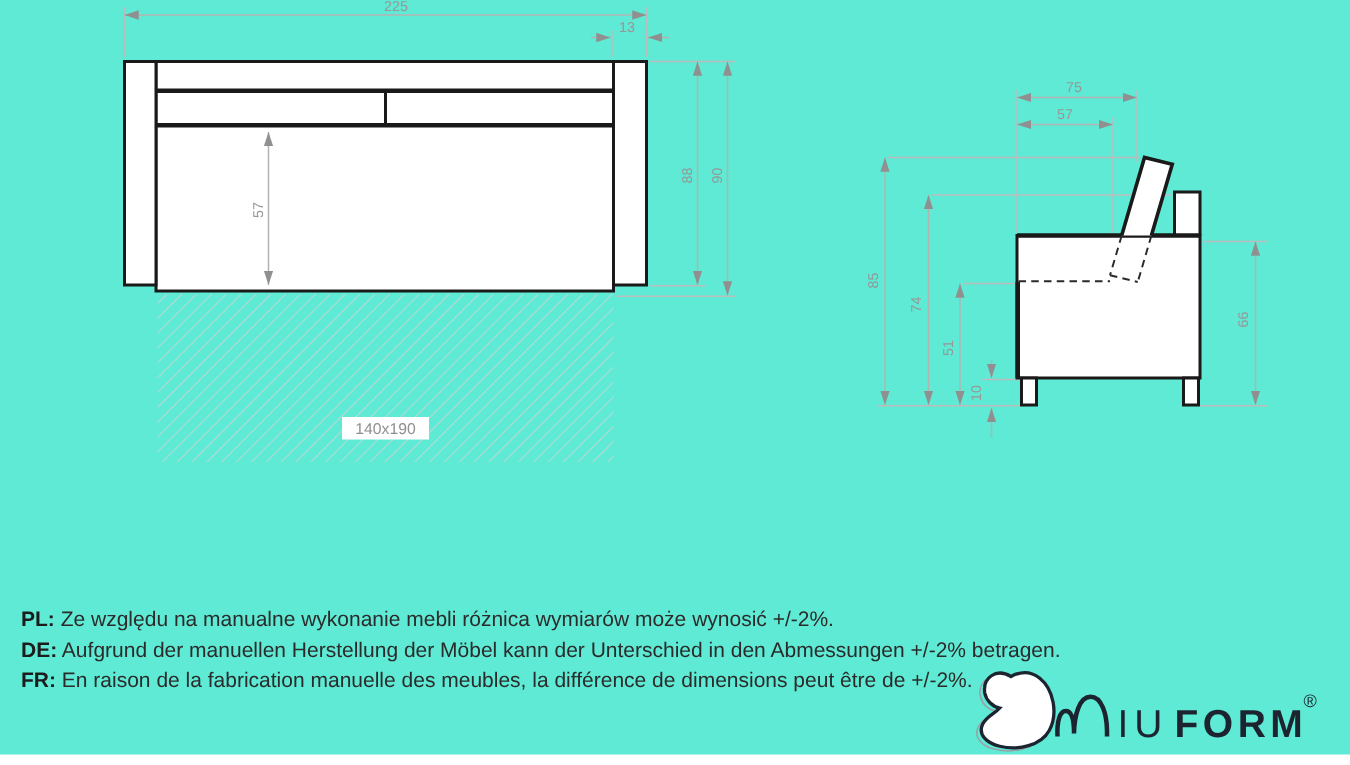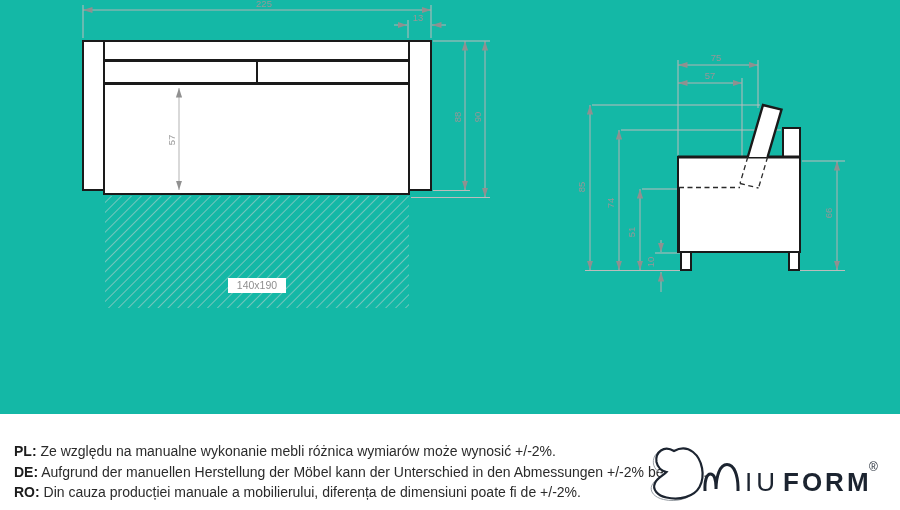--- a/index.html
+++ b/index.html
@@ -1,19 +1,19 @@
 <!DOCTYPE html>
 <html><head>
 <meta charset="utf-8">
 <style>
   html,body{margin:0;padding:0;background:#ffffff;width:900px;height:510px;overflow:hidden;
             font-family:"Liberation Sans", sans-serif;}
-  .stage{position:relative;width:900px;height:414px;background:#14b8a6;}
+  .stage{position:relative;width:900px;height:503px;background:#5eead4;}
   .drawing{position:absolute;left:0;top:0;}
-  .disclaimer{position:absolute;left:14px;top:402px;width:650px;margin-top:39px;}
+  .disclaimer{position:absolute;left:14px;top:402px;width:650px;}
   .disc-row{font-size:14px;line-height:20.7px;color:#2b2b2b;white-space:nowrap;}
   .disc-row b{color:#1c1c1c;font-weight:bold;}
   .logo{position:absolute;left:650px;top:438px;}
   .dim-text{fill:#979797;font-size:9.5px;font-family:"Liberation Sans",sans-serif;}
   .mat-text{fill:#8f8f8f;font-size:10.5px;font-family:"Liberation Sans",sans-serif;}
   .ext{stroke:#bcbcbc;stroke-width:1;}
   .dim{stroke:#b3b3b3;stroke-width:1;}
   .obj{stroke:#1a1a1a;stroke-width:2;fill:none;}
   .objw{stroke:#1a1a1a;stroke-width:2;fill:#ffffff;}
   .thick{stroke:#1a1a1a;stroke-width:3;fill:none;}
@@ -114,21 +114,21 @@
       <line class="hid" x1="747.8" y1="157" x2="740" y2="183.5"></line>
       <line class="hid" x1="767.6" y1="157" x2="758.5" y2="188"></line>
       <line class="hid" x1="740" y1="183.5" x2="758.5" y2="188"></line>
       <line class="hid" x1="679" y1="187.5" x2="740" y2="187.5"></line>
     </g>
   </svg>
 
   <div class="disclaimer">
     <div class="disc-row"><b>PL:</b><span> Ze względu na manualne wykonanie mebli różnica wymiarów może wynosić +/-2%.</span></div>
     <div class="disc-row"><b>DE:</b><span> Aufgrund der manuellen Herstellung der Möbel kann der Unterschied in den Abmessungen +/-2% betragen.</span></div>
-    <div class="disc-row"><b>RO:</b><span> Din cauza producției manuale a mobilierului, diferența de dimensiuni poate fi de +/-2%.</span></div>
+    <div class="disc-row"><b>FR:</b><span> En raison de la fabrication manuelle des meubles, la différence de dimensions peut être de +/-2%.</span></div>
   </div>
 
   <svg class="logo" width="245" height="70" viewBox="650 438 245 70">
 
     <g>
       <path d="M 674,451 C 664,445 655,452 656.5,462 C 657.5,467 661.5,471 666.5,472
                C 663,476 657.5,477.5 655,483 C 652,489.5 657.5,495.5 666.5,497.5
                C 679,500.5 694,497 699.5,487 C 705.5,476 702.5,459.5 693,452
                C 686.5,447 679.5,448 674,451 Z" fill="none" stroke="#9aa0a6" stroke-width="1" transform="translate(-3,2)"></path>
       <path d="M 674,451 C 664,445 655,452 656.5,462 C 657.5,467 661.5,471 666.5,472

